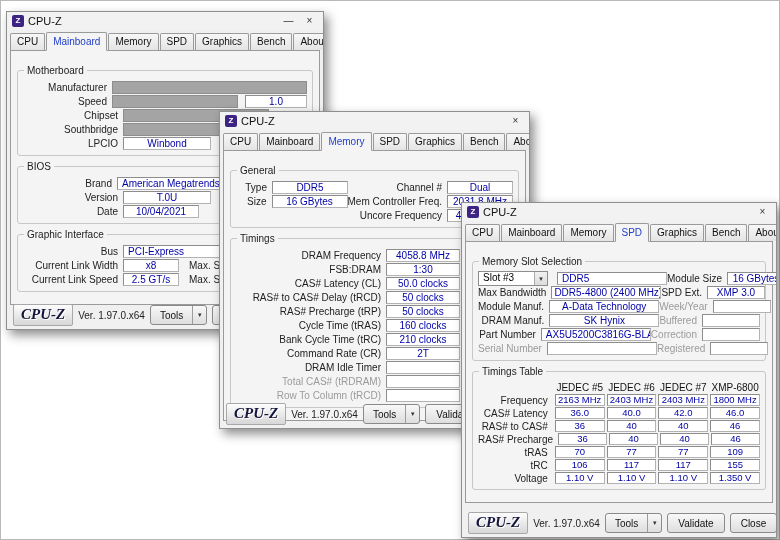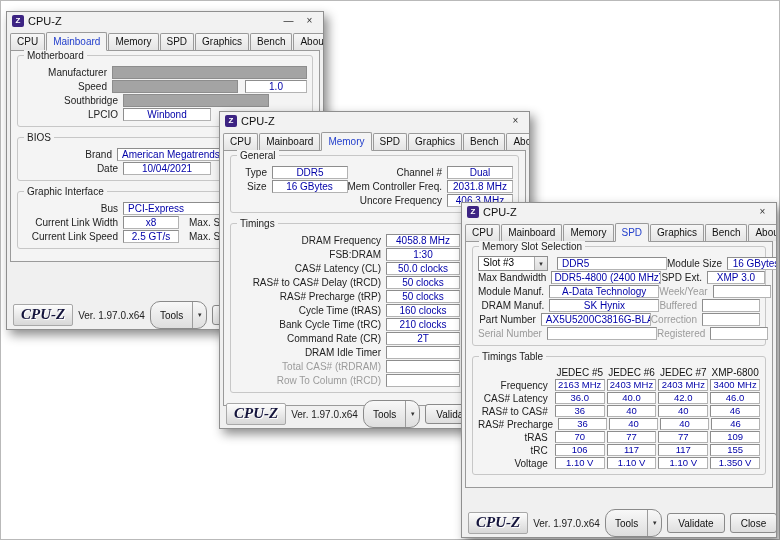--- a/index.html
+++ b/index.html
@@ -9,41 +9,41 @@
           box-shadow:4px 5px 10px rgba(0,0,0,.45)}
   .titlebar{height:18px;display:flex;align-items:center;gap:4px;padding:0 5px;background:#f2f2f2}
   .appicon{width:12px;height:12px;border-radius:2px;background:#3d2483;color:#fff;font-size:8px;
            line-height:12px;text-align:center;font-weight:bold;flex:0 0 auto}
   .title{flex:1;font-size:11px;color:#111}
   .wbtn{width:17px;height:14px;line-height:13px;text-align:center;font-size:10px;color:#333;cursor:default}
   .tabs{display:flex;align-items:flex-end;padding:2px 3px 0;position:relative;z-index:2}
   .tab{font-size:10px;color:#111;background:linear-gradient(#f7f7f7,#e4e4e4);border:1px solid #9a9a9a;
        border-bottom:none;border-radius:2px 2px 0 0;padding:2px 6px;margin-right:1px;height:17px;white-space:nowrap}
   .tab.active{background:#f4f4f4;color:#2440cc;height:19px;padding-top:3px;margin-bottom:-1px;border-bottom:1px solid #f4f4f4}
-  .panel{margin:0 3px;border:1px solid #9a9a9a;background:#f4f4f4;padding:1px 4px 2px;position:relative}
+  .panel{margin:0 3px;border:1px solid #9a9a9a;background:#f4f4f4;padding:16px 4px 2px;position:relative}
   .group{position:relative;border:1px solid #c7c7c7;border-radius:3px;margin:3px 2px 10px;padding:9px 5px 4px}
   .gl{position:absolute;top:-6px;left:6px;background:#f4f4f4;padding:0 3px;font-size:10px;color:#222;line-height:11px}
   .row{display:flex;align-items:center;margin:1px 0;height:13px}
   .lb{font-size:10px;color:#222;text-align:right;padding-right:5px;white-space:nowrap}
   .lb.dim{color:#9b9b9b}
   .bx{height:13px;line-height:11px;background:#fff;border:1px solid #b3b3b3;border-top-color:#8d8d8d;
       border-left-color:#8d8d8d;font-size:10px;color:#0000a8;text-align:center;padding:0 2px;
       white-space:nowrap;overflow:hidden;flex:0 0 auto}
   .bx.left{text-align:left;padding:0 4px}
   .cens{height:13px;background:#a4a4a4;border:1px solid #8d8d8d;flex:0 0 auto}
   .bottom{position:absolute;left:0;right:0;bottom:0;height:28px;display:flex;align-items:center;
           padding:0 6px;gap:5px}
   .logo{font-family:"Liberation Serif",serif;font-style:italic;font-weight:bold;font-size:15px;color:#14143c;
         background:linear-gradient(#fdfdfd,#d7d7d7);border:1px solid #a8a8a8;border-radius:2px;
         padding:1px 7px 2px;text-shadow:1px 1px 0 #fff;flex:0 0 auto}
   .ver{font-size:10px;color:#222;flex:0 0 auto}
   .btn{height:20px;display:inline-flex;align-items:center;justify-content:center;font-size:10px;color:#111;
        background:linear-gradient(#f8f8f8,#dedede);border:1px solid #8a8a8a;border-radius:3px;
        padding:0 10px;flex:0 0 auto;white-space:nowrap}
-  .split{display:inline-flex;height:28px;border:1px solid #8a8a8a;border-radius:10px;
+  .split{display:inline-flex;height:20px;border:1px solid #8a8a8a;border-radius:3px;
          background:linear-gradient(#f8f8f8,#dedede);overflow:hidden;flex:0 0 auto}
   .split .t{padding:0 9px;font-size:10px;display:flex;align-items:center;color:#111}
   .split .a{width:14px;border-left:1px solid #9c9c9c;font-size:7px;display:flex;align-items:center;
             justify-content:center;color:#333}
   .combo{display:inline-flex;height:15px;border:1px solid #8d8d8d;background:#fff;flex:0 0 auto}
   .combo .cv{font-size:10px;color:#000;padding:0 4px;flex:1;white-space:nowrap}
   .combo .ca{width:13px;height:100%;background:linear-gradient(#f1f1f1,#dcdcdc);border-left:1px solid #ababab;
              font-size:7px;display:flex;align-items:center;justify-content:center;color:#333}
   .trow{display:flex;align-items:center;margin:1px 0}
   .tl{width:78px;font-size:10px;color:#222;text-align:right;padding-right:5px;white-space:nowrap}
@@ -78,37 +78,45 @@
       <div class="row">
         <div class="lb" style="width:100px">Manufacturer</div>
         <div class="cens" style="width:195px"></div>
       </div>
       <div class="row">
         <div class="lb" style="width:100px">Speed</div>
         <div class="cens" style="width:126px"></div>
         <div class="bx" style="width:62px;margin-left:7px">1.0</div>
       </div>
       <div class="row">
+        <div class="lb" style="width:100px">Chipset</div>
+        <div class="cens" style="width:146px"></div>
+      </div>
+      <div class="row">
         <div class="lb" style="width:100px">Southbridge</div>
         <div class="cens" style="width:146px"></div>
       </div>
       <div class="row">
         <div class="lb" style="width:100px">LPCIO</div>
         <div class="bx" style="width:88px">Winbond</div>
       </div>
     </div>
     <div class="group">
       <div class="gl">BIOS</div>
       <div class="row">
         <div class="lb" style="width:100px">Brand</div>
         <div class="bx left" style="width:190px">American Megatrends International L</div>
       </div>
       <div class="row">
+        <div class="lb" style="width:100px">Version</div>
+        <div class="bx" style="width:88px">T.0U</div>
+      </div>
+      <div class="row">
         <div class="lb" style="width:100px">Date</div>
-        <div class="bx" style="width:88px">10/04/2021</div>
+        <div class="bx" style="width:76px">10/04/2021</div>
       </div>
     </div>
     <div class="group">
       <div class="gl">Graphic Interface</div>
       <div class="row">
         <div class="lb" style="width:100px">Bus</div>
         <div class="bx left" style="width:150px">PCI-Express</div>
       </div>
       <div class="row">
         <div class="lb" style="width:100px">Current Link Width</div>
@@ -292,21 +300,21 @@
         <div class="th">JEDEC #5</div>
         <div class="th">JEDEC #6</div>
         <div class="th">JEDEC #7</div>
         <div class="th">XMP-6800</div>
       </div>
       <div class="trow">
         <div class="tl">Frequency</div>
         <div class="tc">2163 MHz</div>
         <div class="tc">2403 MHz</div>
         <div class="tc">2403 MHz</div>
-        <div class="tc">3400 MHz</div>
+        <div class="tc">1800 MHz</div>
       </div>
       <div class="trow">
         <div class="tl">CAS# Latency</div>
         <div class="tc">36.0</div>
         <div class="tc">40.0</div>
         <div class="tc">42.0</div>
         <div class="tc">46.0</div>
       </div>
       <div class="trow">
         <div class="tl">RAS# to CAS#</div>

